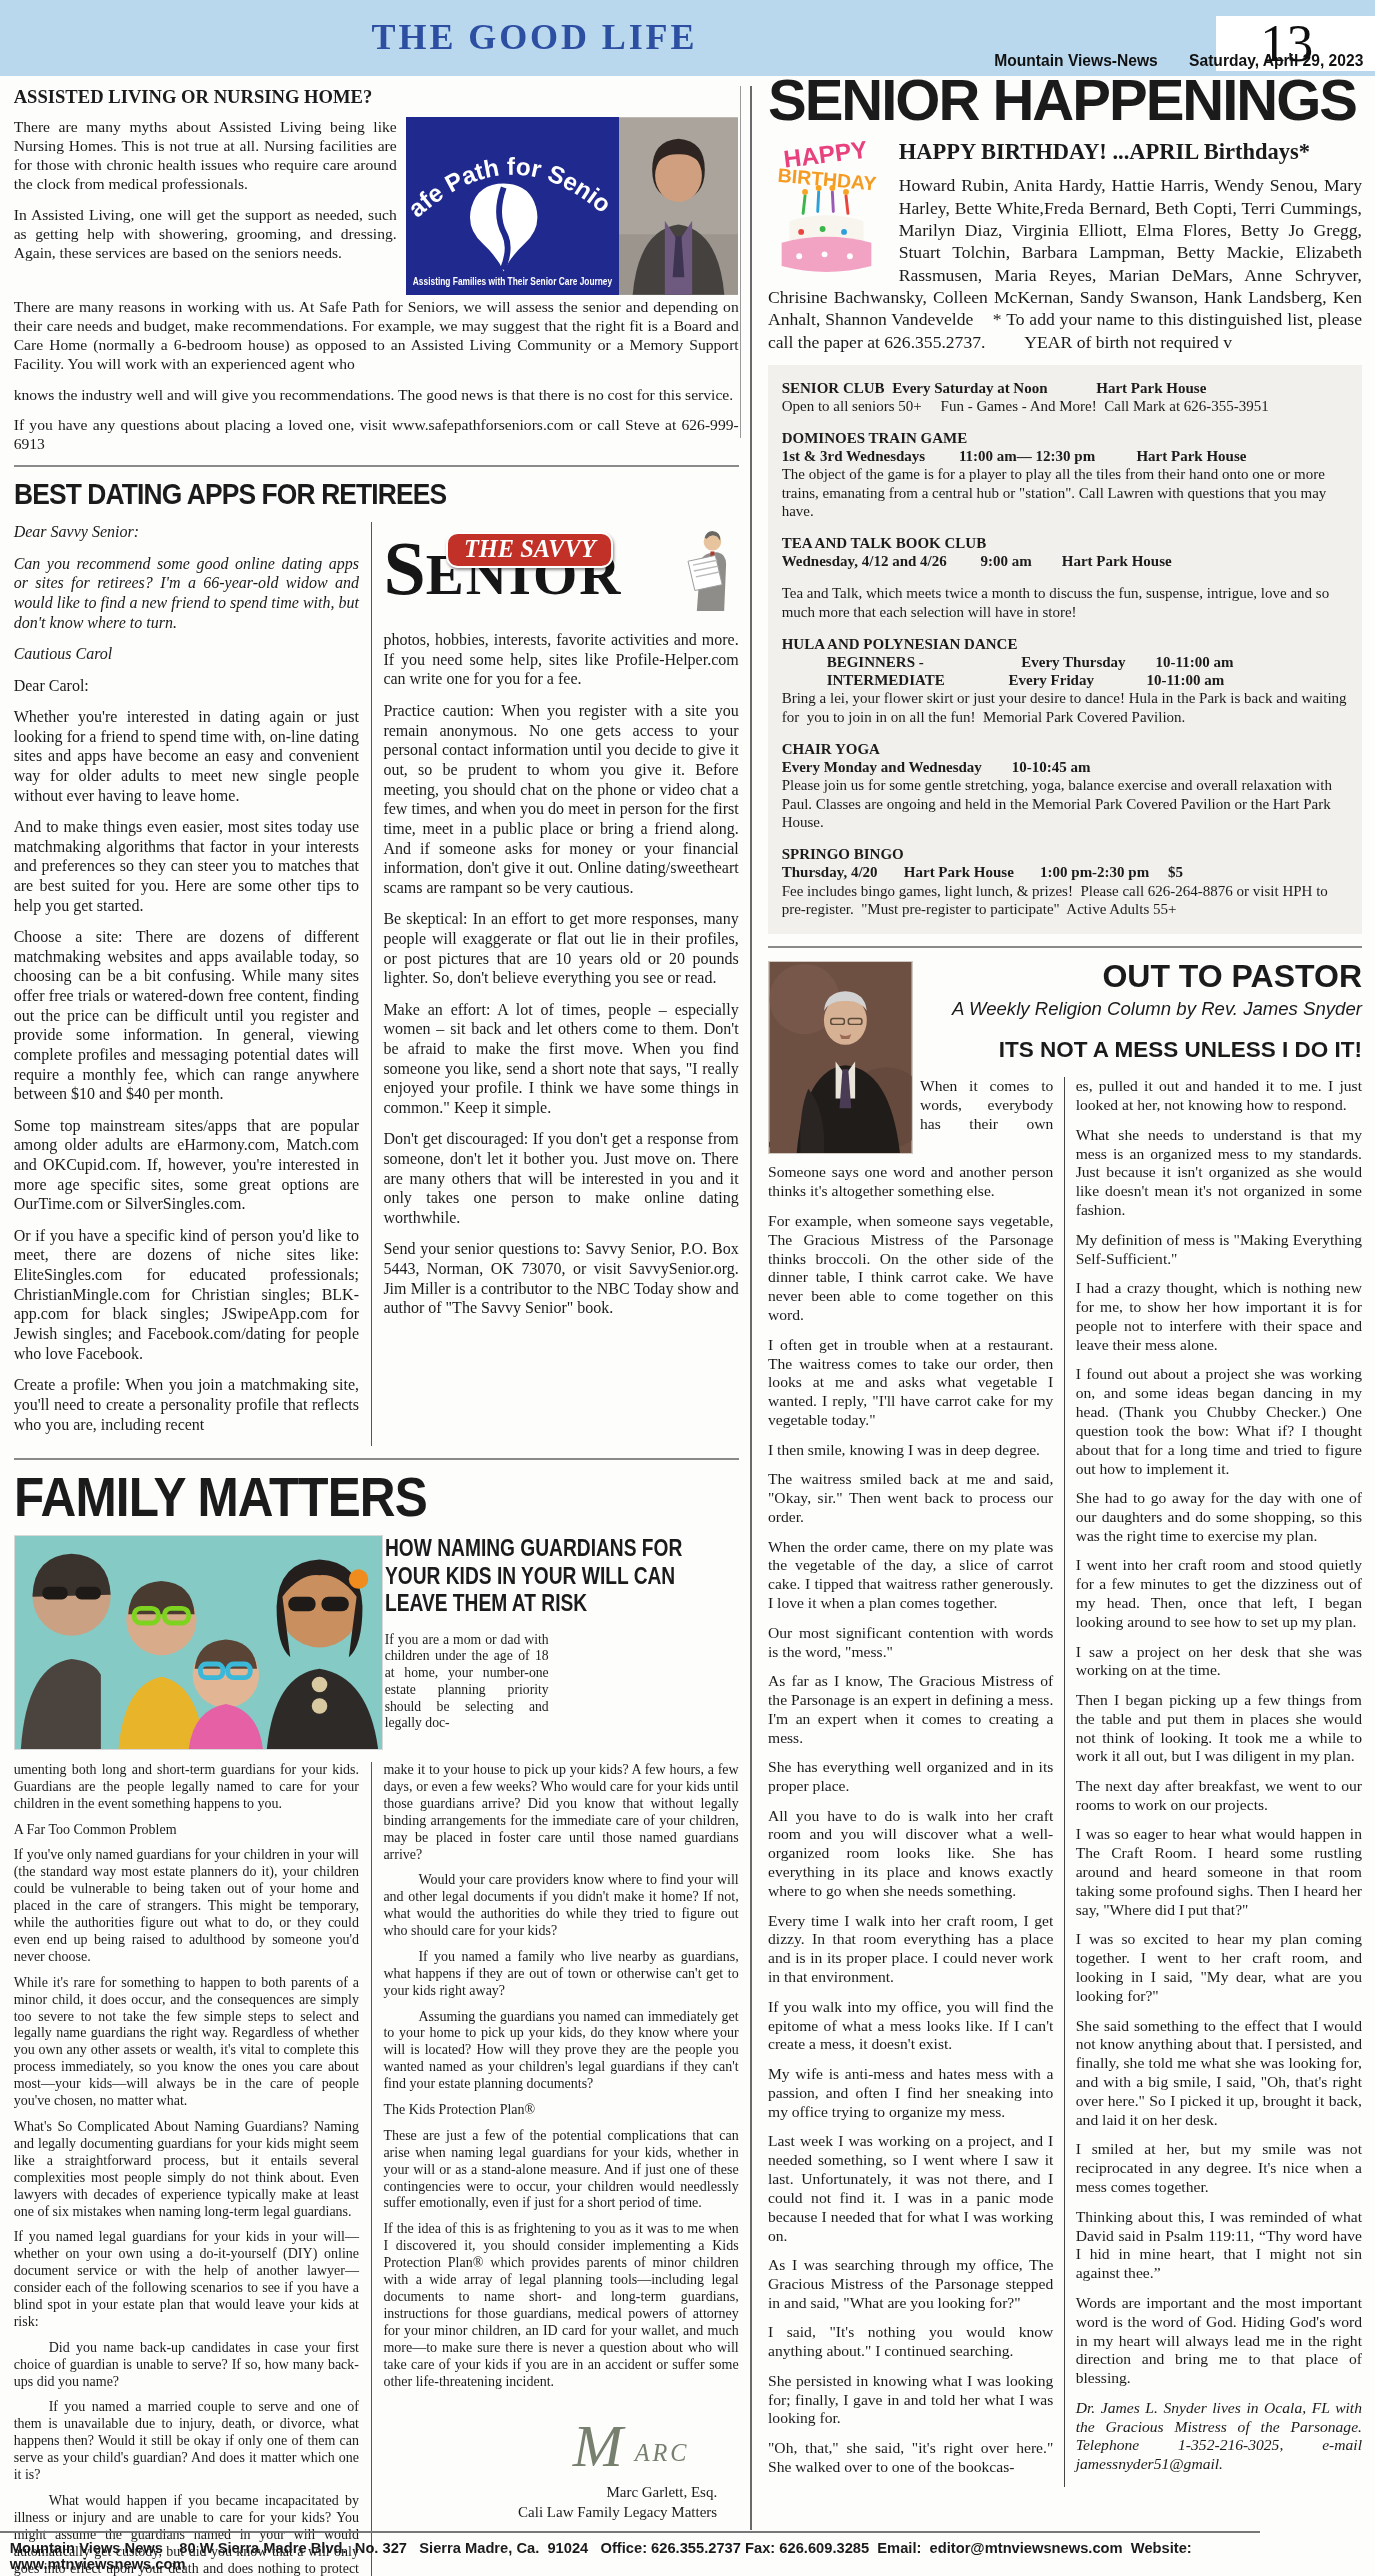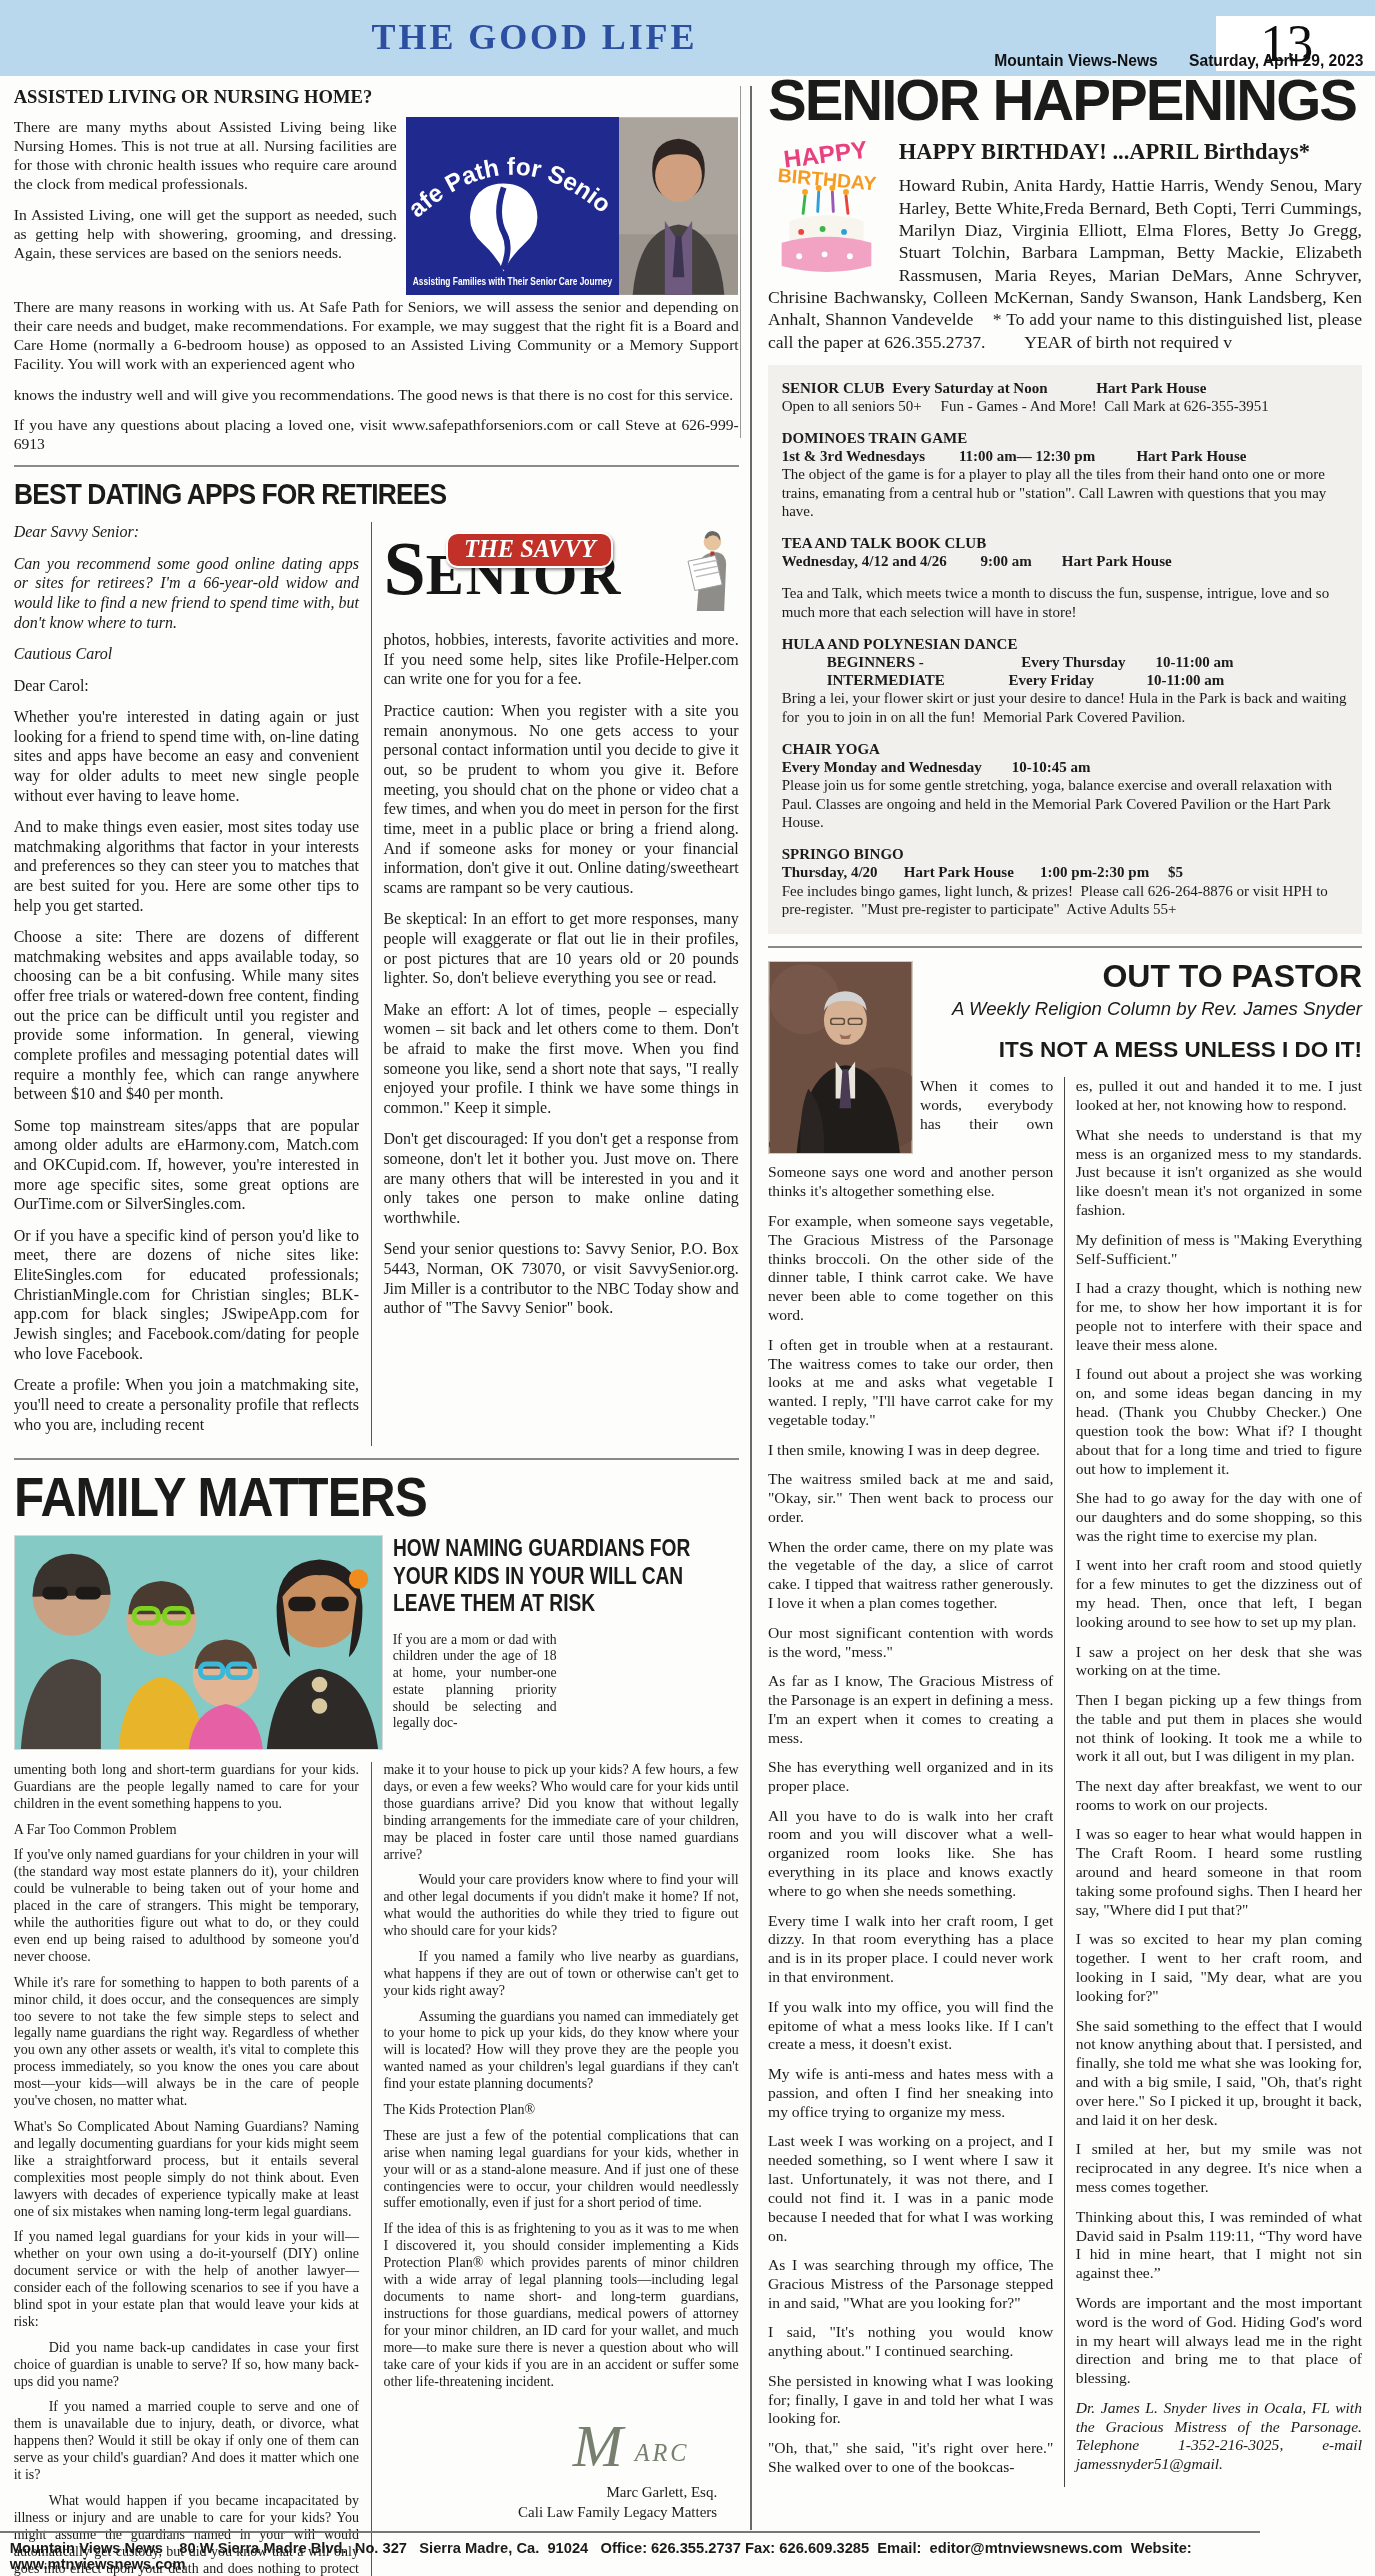--- a/index.html
+++ b/index.html
@@ -38,21 +38,21 @@
   .sv-c1{width:358px;padding-right:11.7px;border-right:1px solid #555}
   .sv-c2{width:367px;padding-left:11.7px}
   .sv-cols p{font-size:16px;line-height:1.23;text-align:justify;margin-bottom:11.7px}
   .savvy-logo{position:relative;height:92px;margin:2px 0 13.7px 0;white-space:nowrap}
   .savvy-s{font-family:"Liberation Serif",serif;font-weight:700;font-size:76px;line-height:88px;color:#161616}
   .savvy-rest{font-family:"Liberation Serif",serif;font-weight:700;font-size:57px;line-height:88px;letter-spacing:2px;color:#161616}
   .savvy-badge{position:absolute;left:63px;top:7.8px;background:#c23127;color:#fff;font-family:"Liberation Serif",serif;font-style:italic;font-weight:700;font-size:24.4px;padding:1px 15.6px 2.9px 15.6px;border-radius:11.7px;border:2px solid #fff;box-shadow:1px 2px 2.9px rgba(0,0,0,.45)}
   .savvy-mascot{position:absolute;right:2px;top:5.9px}
   
   .fm-title{font-family:"Liberation Sans",sans-serif;font-weight:700;font-size:55px;letter-spacing:-1px;line-height:1.02;white-space:nowrap;transform:scaleX(.9);transform-origin:0 50%;margin-bottom:9.8px}
-  .fm-zone1{display:flex;gap:10px}
+  .fm-zone1{display:flex;gap:2px}
   .fm-photo{width:369px;height:215px;flex:none;border:1px solid #d8d8d8;background:#7cc4c0}
   .fm-right{width:344px}
   .fm-headline{font-family:"Liberation Sans",sans-serif;font-weight:700;font-size:23.4px;line-height:1.18;transform:scaleX(.82);transform-origin:0 0;width:122%}
   .fm-minicols{display:flex;gap:11.7px;margin-top:13.7px}
   .fm-ca{width:164px}.fm-cb{width:168px}
   .fm-minicols p{font-size:13.7px;line-height:1.22;text-align:justify;margin-bottom:9.8px}
   .fm-zone2{display:flex;margin-top:11.7px}
   .fm-a{width:358px;padding-right:11.7px;border-right:1px solid #555}
   .fm-b{width:367px;padding-left:11.7px}
   .fm-zone2 p{font-size:14px;line-height:1.21;text-align:justify;margin-bottom:8.8px}

